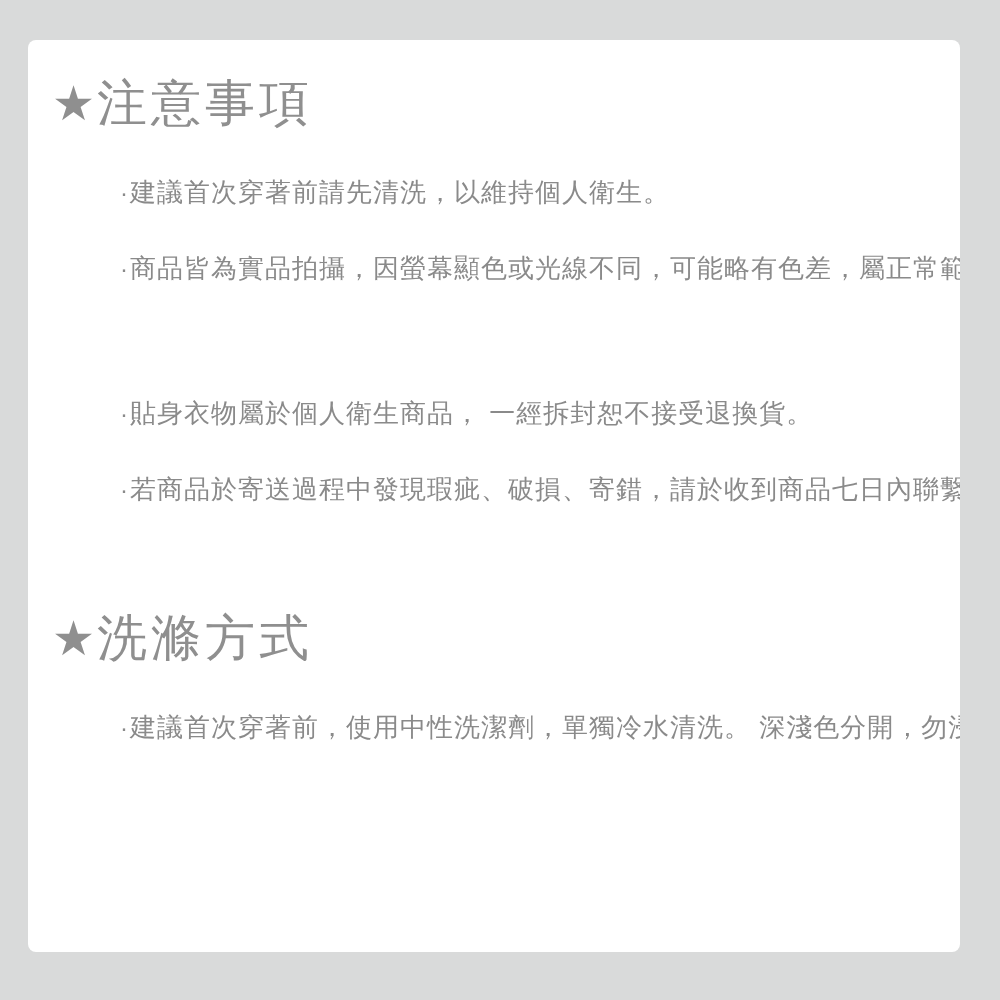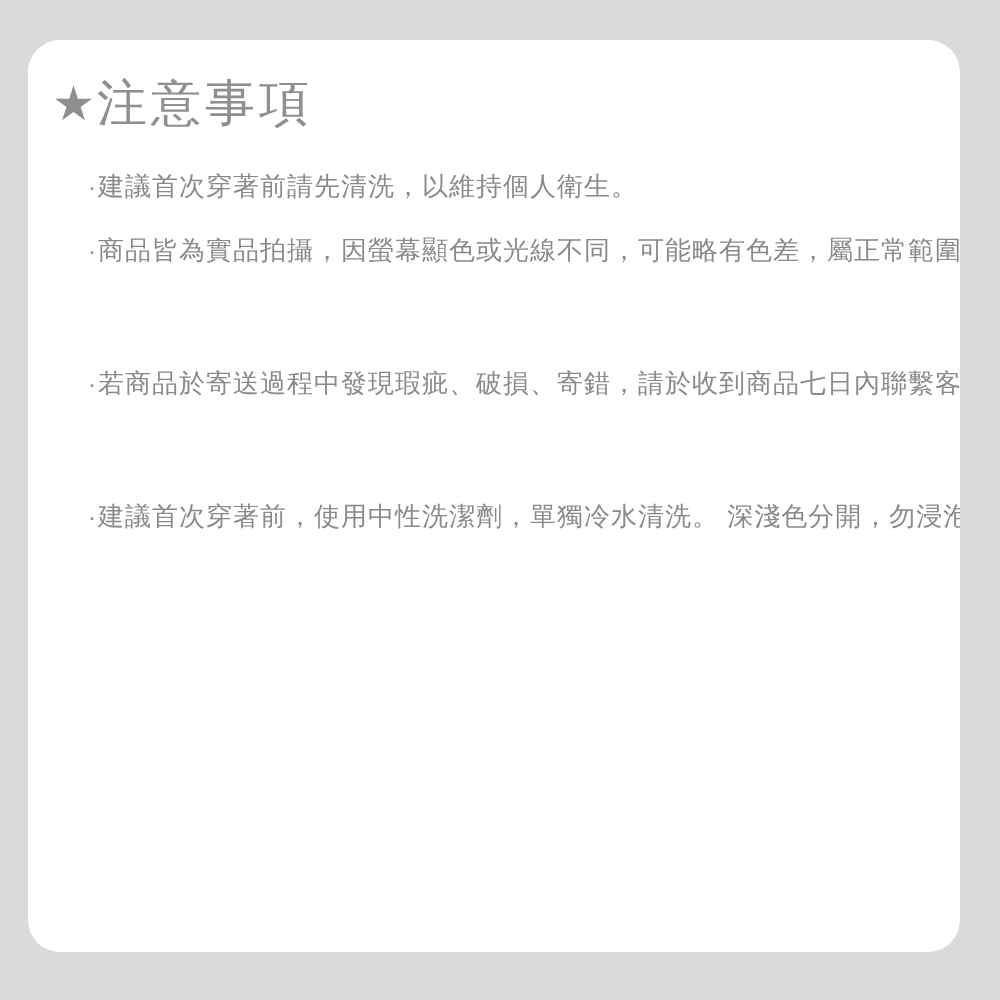--- a/index.html
+++ b/index.html
@@ -14,21 +14,21 @@
     position: relative;
     overflow: hidden;
   }
   .card {
     position: absolute;
     left: 28px;
     top: 40px;
     width: 932px;
     height: 912px;
     background: #ffffff;
-    border-radius: 32px;
+    border-radius: 8px;
     box-sizing: border-box;
     padding: 33px 30px 0 24px;
     overflow: hidden;
   }
   .section {
     margin-top: 0;
   }
   .section + .section {
     margin-top: 92px;
   }
@@ -47,24 +47,25 @@
     margin-right: 2px;
     color: #8f8f8f;
   }
   .notice-list {
     list-style: none;
     margin: 32px 0 0 0;
     padding: 0 0 0 36px;
   }
   .notice-item {
     font-size: 26px;
-    line-height: 40px;
+    line-height: 52px;
     color: #8a8a8a;
     letter-spacing: 1px;
     white-space: nowrap;
+    margin-left: 32px;
   }
   .notice-item + .notice-item {
     margin-top: 23px;
   }
   .notice-item .dot {
     font-size: 24px;
     margin-right: 1px;
     color: #8a8a8a;
   }
 </style>
@@ -83,26 +84,32 @@
       </li>
       <li class="notice-item">
         <span class="dot">·</span><span>商品皆為實品拍攝，因螢幕顯色或光線不同，可能略有色差，屬正常範圍。</span>
       </li>
     </ul>
   </div>
 
   <div class="section">
     <ul class="notice-list">
       <li class="notice-item">
+        <span class="dot">·</span><span>貼身衣物屬於個人衛生商品， 一經拆封恕不接受退換貨。</span>
+      </li>
+      <li class="notice-item">
         <span class="dot">·</span><span>若商品於寄送過程中發現瑕疵、破損、寄錯，請於收到商品七日內聯繫客服。</span>
       </li>
     </ul>
   </div>
 
   <div class="section">
+    <h2 class="section-title">
+      <span class="star">★</span><span>洗滌方式</span>
+    </h2>
     <ul class="notice-list">
       <li class="notice-item">
         <span class="dot">·</span><span>建議首次穿著前，使用中性洗潔劑，單獨冷水清洗。 深淺色分開，勿浸泡。</span>
       </li>
     </ul>
   </div>
 
 </div>
 
 </body></html>

